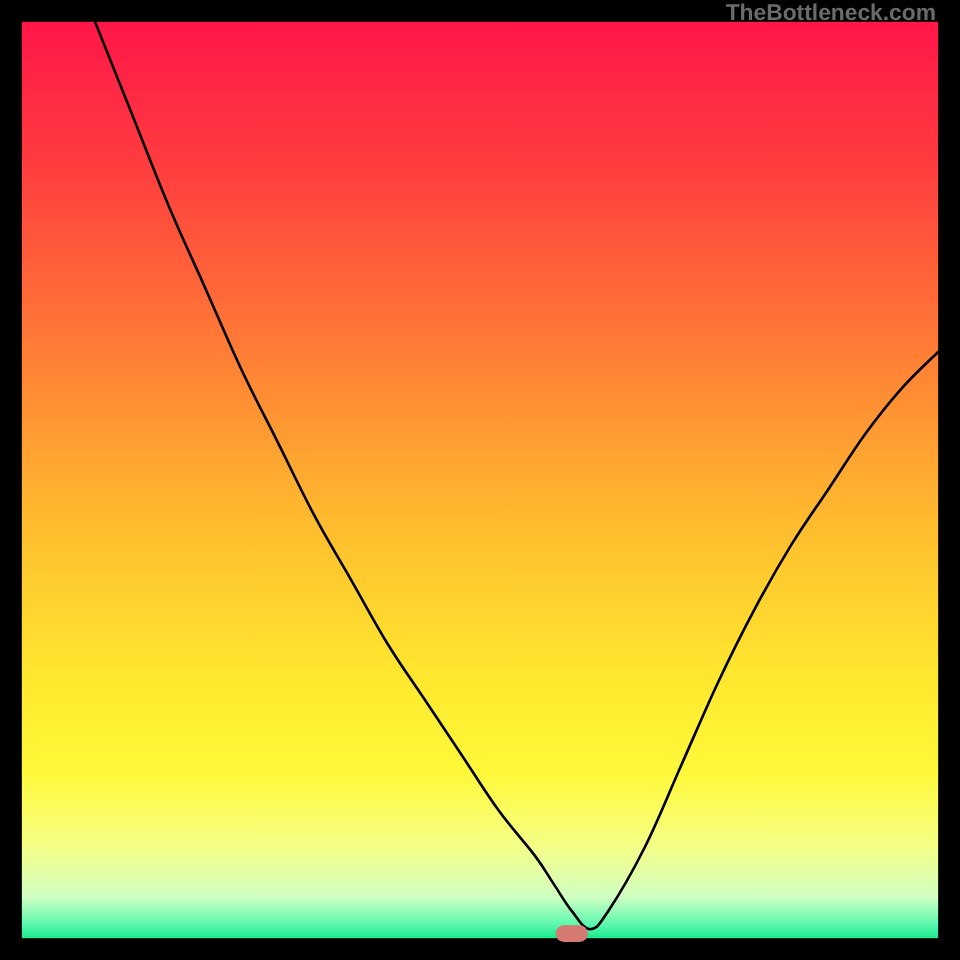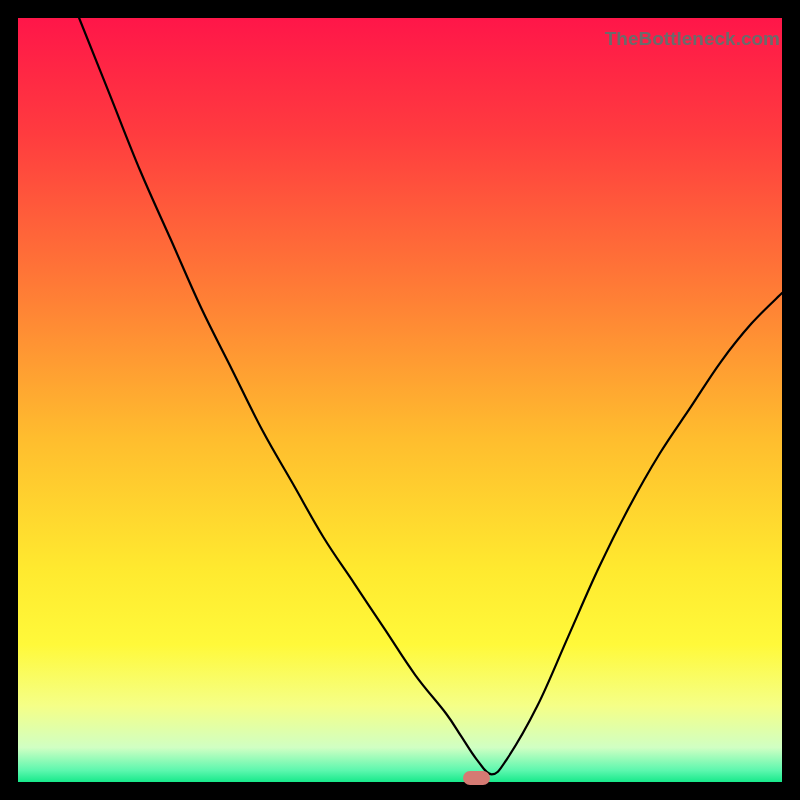--- a/index.html
+++ b/index.html
@@ -27,21 +27,20 @@
   }
   .watermark {
     position: absolute;
     top: 1px;
     right: 20px;
     font-family: Arial, Helvetica, sans-serif;
     font-size: 19px;
     font-weight: bold;
     color: #6b6b6b;
     letter-spacing: 0px;
-    margin-top: 27px;
   }
   .curve-svg {
     position: absolute;
     left: 0;
     top: 0;
     width: 764px;
     height: 764px;
   }
   .marker {
     position: absolute;

